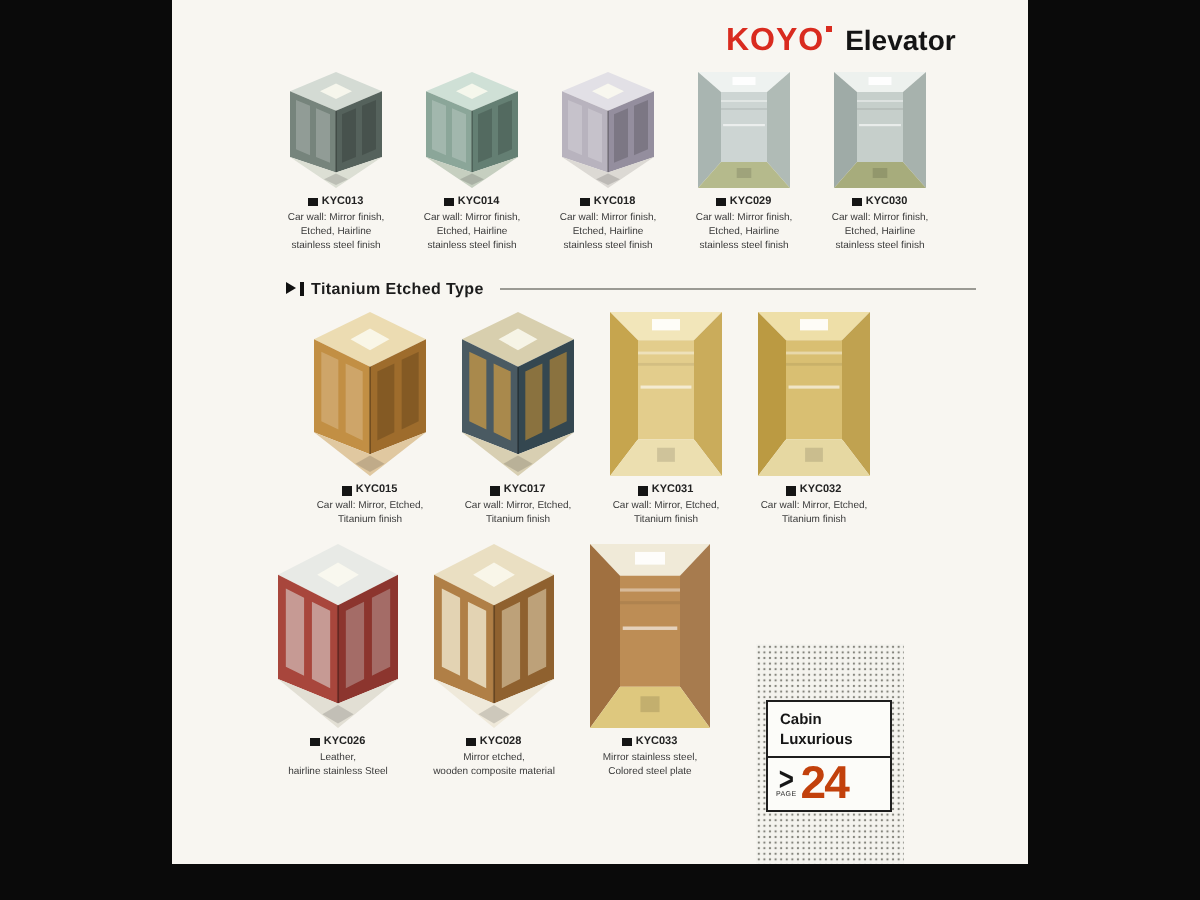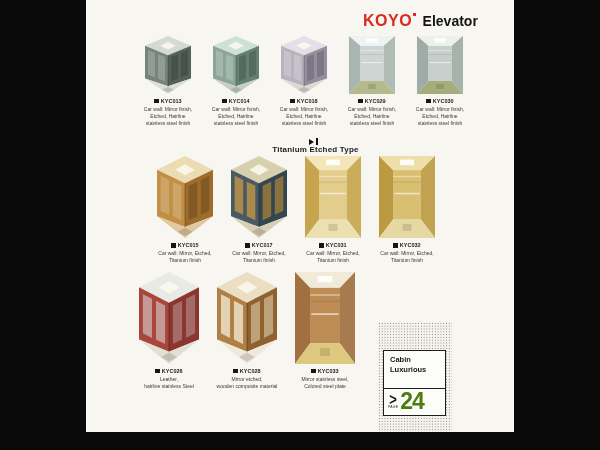--- a/index.html
+++ b/index.html
@@ -10,21 +10,21 @@
   .page{
     position:relative;width:428px;height:432px;margin-left:86px;
     background:#f8f6f1;overflow:hidden;
   }
   
   .brand{position:absolute;top:12px;left:277px;white-space:nowrap;}
   .koyo{color:#d92b1f;font-weight:bold;font-size:16px;letter-spacing:.5px;}
   .tm{display:inline-block;width:3px;height:3px;background:#d92b1f;vertical-align:top;margin:1px 2px 0 1px;}
   .elev{color:#141414;font-weight:bold;font-size:14px;}
   
-  .sec{display:flex;align-items:center;margin:12px 26px 6px 57px;height:12px;flex-direction:column;}
+  .sec{display:flex;align-items:center;margin:12px 26px 6px 57px;height:12px;}
   .sec-ic{display:inline-flex;align-items:center;margin-right:4px;}
   .sec-ic .tri{width:0;height:0;border-left:5px solid #111;border-top:3.5px solid transparent;border-bottom:3.5px solid transparent;}
   .sec-ic .bar{width:2px;height:7px;background:#111;margin-left:1.5px;}
   .sec-title{font-size:8px;font-weight:bold;color:#1c1c1c;letter-spacing:.2px;white-space:nowrap;}
   .sec-line{flex:1;height:1px;background:#9b9a94;margin-left:8px;}
   
   .row{display:flex;}
   .row1{margin:36px 0 0 48px;}
   .row1 .card{flex:0 0 68px;}
   .row1 .art{width:46px;height:58px;}
@@ -58,27 +58,27 @@
   .deco{
     position:absolute;left:292px;top:322px;width:74px;height:116px;
     background-color:#f4f3ee;
     background-image:radial-gradient(circle,#85857d 0.6px,transparent 0.75px);
     background-size:2.8px 2.8px;
   }
   .deco-box{
     position:absolute;left:5px;top:28px;width:61px;
     background:#fcfcf9;border:1.5px solid #1d1d1d;
   }
-  .deco-title{padding:4px 0 13px 6px;border-bottom:1.5px solid #1d1d1d;
+  .deco-title{padding:4px 0 3px 6px;border-bottom:1.5px solid #1d1d1d;
     font-size:7.5px;font-weight:bold;color:#161616;line-height:1.35;}
   .deco-bottom{display:flex;align-items:center;justify-content:flex-start;padding:2px 3px 3px 4px;}
   .chev-wrap{display:flex;flex-direction:column;align-items:center;margin-right:2px;}
   .chev{font-size:13px;font-weight:bold;color:#161616;line-height:.9;transform:scaleY(1.25);}
   .pg{font-size:3.5px;color:#2a2a2a;letter-spacing:.2px;}
-  .num{font-size:23px;font-weight:bold;color:#4d7c0f;line-height:.9;letter-spacing:-1px;}
+  .num{font-size:23px;font-weight:bold;color:#c2410c;line-height:.9;letter-spacing:-1px;}
 </style>
 </head>
 <body>
 
 <div class="page">
 
   <div class="brand">
     <span class="koyo">KOYO</span><span class="tm"></span>
     <span class="elev">Elevator</span>
   </div>

